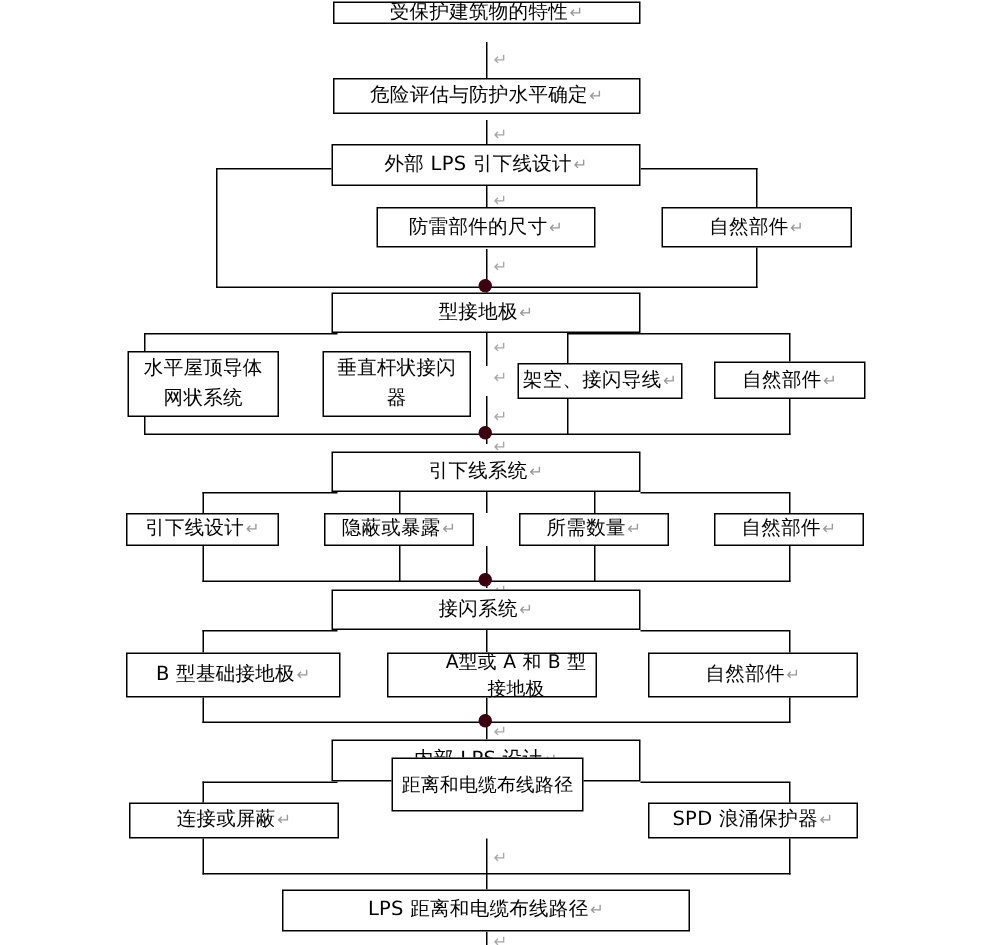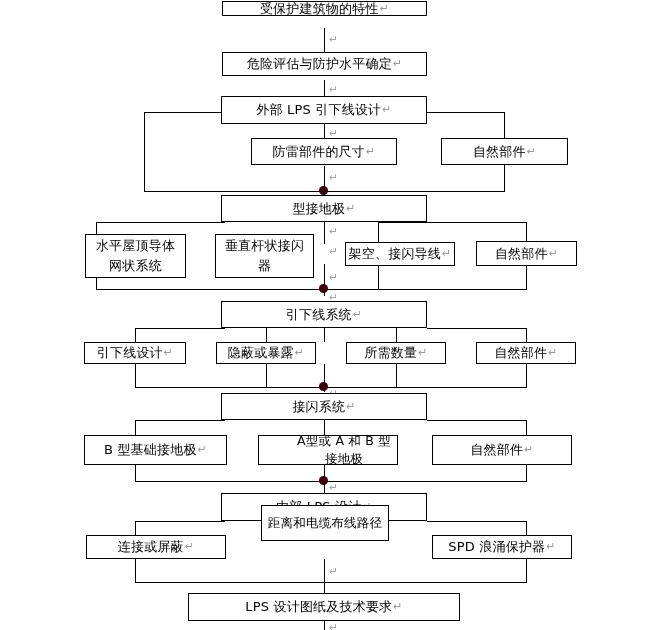--- a/index.html
+++ b/index.html
@@ -237,16 +237,16 @@
 
   <div class="box tight" style="left:261px; top:505px; width:128px; height:36px;">
     <span>距离和电缆布线路径</span>
   </div>
 
   <div class="box" style="left:432px; top:535px; width:140px; height:24px;">
     <span>SPD 浪涌保护器</span><span class="pilcrow">↵</span>
   </div>
 
   <div class="box" style="left:188px; top:593px; width:272px; height:28px;">
-    <span>LPS 设计图纸及技术要求</span><span class="pilcrow">↵</span>
+    <span>LPS 距离和电缆布线路径</span><span class="pilcrow">↵</span>
   </div>
 
 </div>
 
 </body></html>

